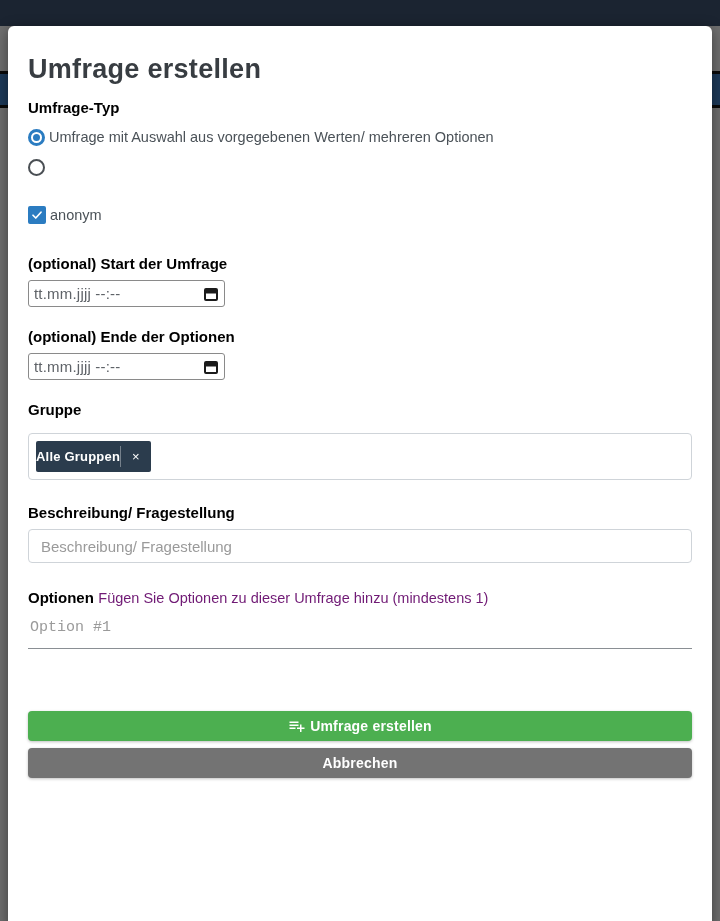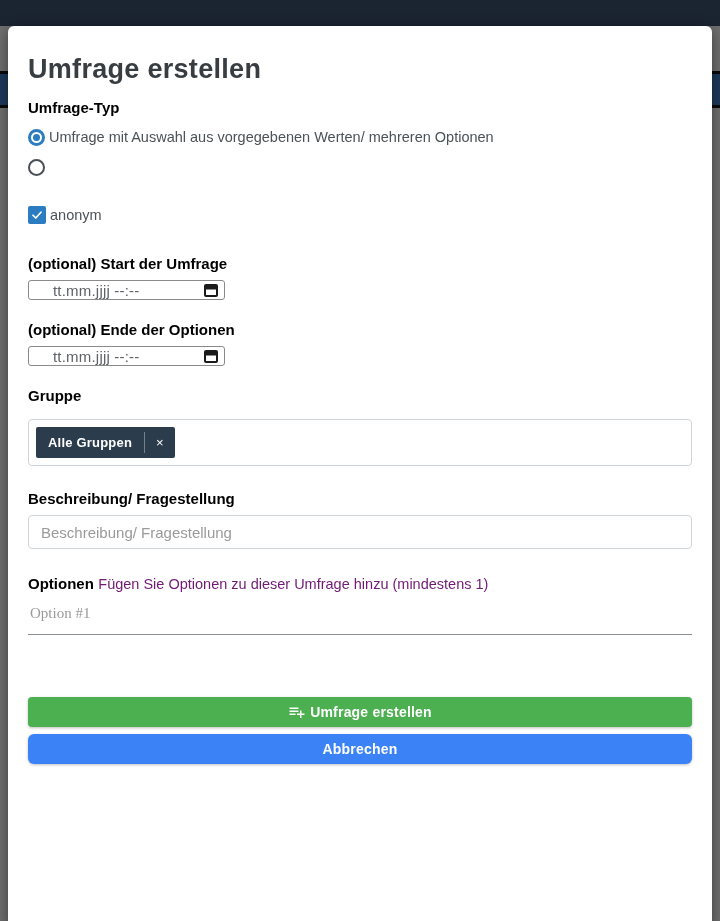--- a/index.html
+++ b/index.html
@@ -33,47 +33,47 @@
   .radio.selected::after { content:''; width:7px; height:7px; border-radius:50%; background:#2b7cc1; }
 
   .checkbox { width:18px; height:18px; border:2px solid #464b50; border-radius:2px; background:#fff;
               display:inline-flex; align-items:center; justify-content:center; flex:0 0 auto; }
   .checkbox.checked { background:#2b7cc1; border-color:#2b7cc1; }
 
   .group-radios { margin-bottom:28px; }
   .group-checks { margin-bottom:30px; }
 
   .field-label { margin-bottom:7px; }
-  .date-input { width:197px; height:20px; border:1px solid #8a8a8a; border-radius:3px;
+  .date-input { width:197px; height:27px; border:1px solid #8a8a8a; border-radius:3px;
                 display:flex; align-items:center; justify-content:space-between;
-                padding:0 5px 0 24px; margin-bottom:21px; cursor:text; }
+                padding:0 5px 0 5px; margin-bottom:21px; cursor:text; }
   .date-placeholder { font-size:15px; color:#5f6368; letter-spacing:0.2px; }
 
   .group-box { border:1px solid #cfd4d9; border-radius:4px; padding:7px; min-height:46px; margin-bottom:24px; }
   .chip { display:inline-flex; align-items:stretch; background:#2b3c4d; color:#fff; border-radius:2px; overflow:hidden; }
-  .chip-label { padding:8px 12px; font-size:13px; font-weight:700; letter-spacing:0.2px; }
+  .chip-label { padding:8px 0; font-size:13px; font-weight:700; letter-spacing:0.2px; }
   .chip-divider { width:1px; background:rgba(255,255,255,0.35); margin:5px 0; }
   .chip-close { padding:8px 11px; display:flex; align-items:center; font-size:13px; cursor:pointer; }
 
   .text-input { width:100%; border:1px solid #cfd4d9; border-radius:4px; height:34px; padding:0 12px;
                 font-size:15px; color:#333; font-family:"Liberation Sans", sans-serif; outline:none; margin-bottom:26px; }
   .text-input::placeholder { color:#9a9a9a; }
 
   .options-row { margin-bottom:4px; }
   .options-hint { font-size:14.5px; font-weight:400; color:#701a75; }
 
   .option-input { width:100%; border:none; border-bottom:1px solid #8a8f94; font-size:15px; color:#333;
-                  padding:8px 2px 12px 2px; outline:none; font-family:Liberation Serif, serif; margin-bottom:62px; }
+                  padding:8px 2px 12px 2px; outline:none; font-family:Liberation Mono, monospace; margin-bottom:62px; }
   .option-input::placeholder { color:#9a9a9a; }
 
   .btn { width:100%; height:30px; border:none; border-radius:4px; color:#fff; font-weight:700; font-size:14px;
          display:flex; align-items:center; justify-content:center; gap:4px; cursor:pointer;
          font-family:"Liberation Sans", sans-serif; box-shadow:0 1px 3px rgba(0,0,0,0.25); letter-spacing:0.2px; }
   .btn-create { background:#4caf50; margin-bottom:7px; }
-  .btn-cancel { background:#3b82f6;border-radius:6px; }
+  .btn-cancel { background:#737373; }
 
   .icon-svg { display:block; }
 </style>
 </head>
 <body>
 
 <div class="bg-band bg-navbar"></div>
 <div class="bg-band bg-content1"></div>
 <div class="bg-band bg-sep1"></div>
 <div class="bg-band bg-bluebar"></div>

